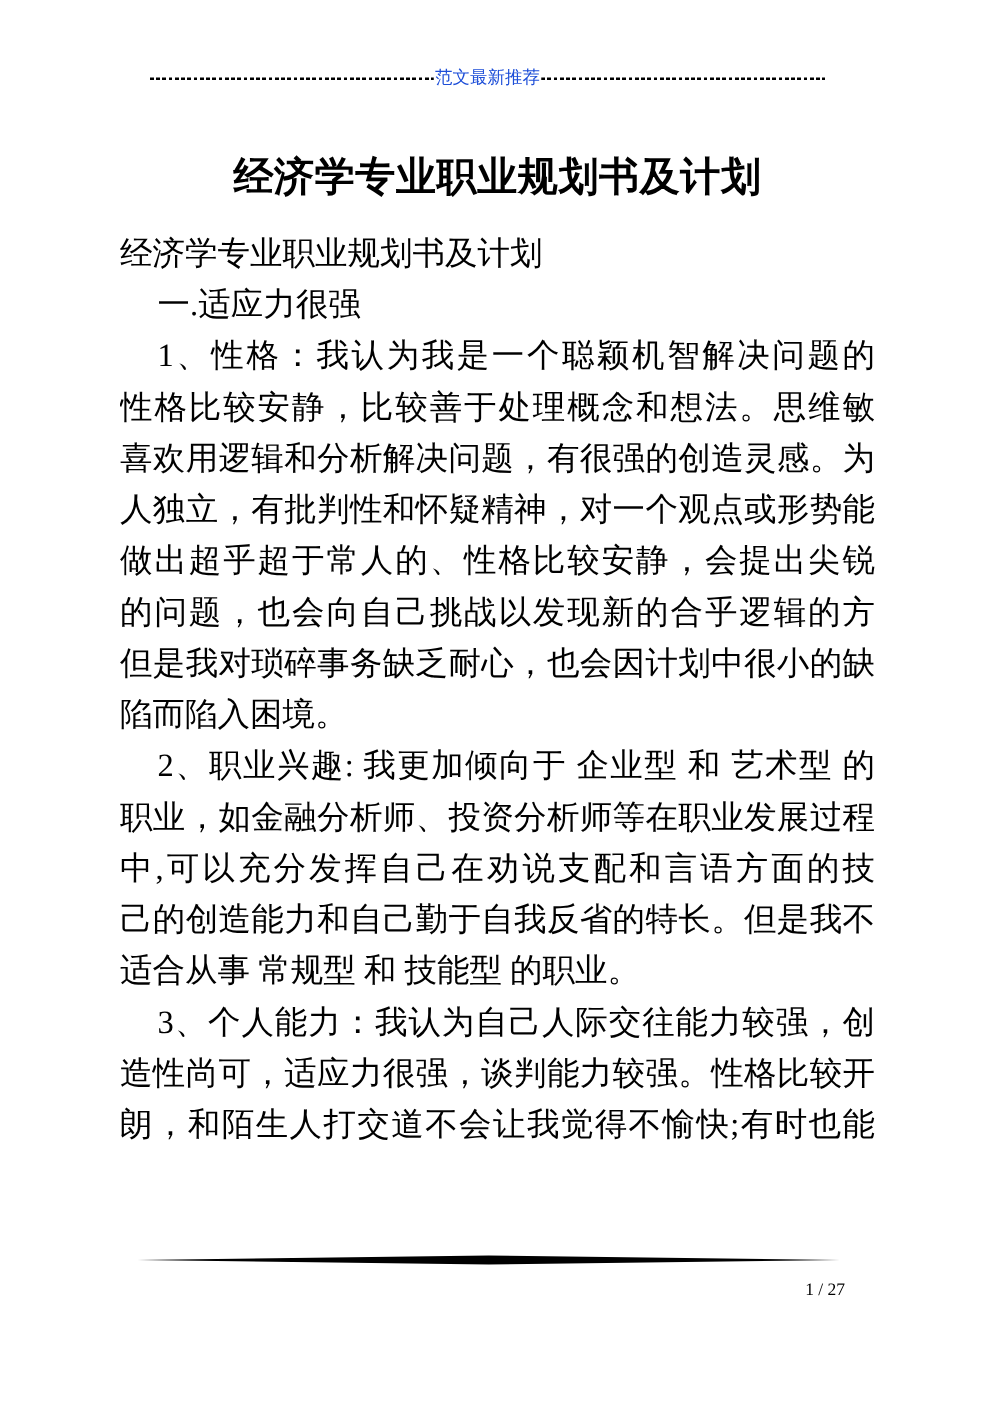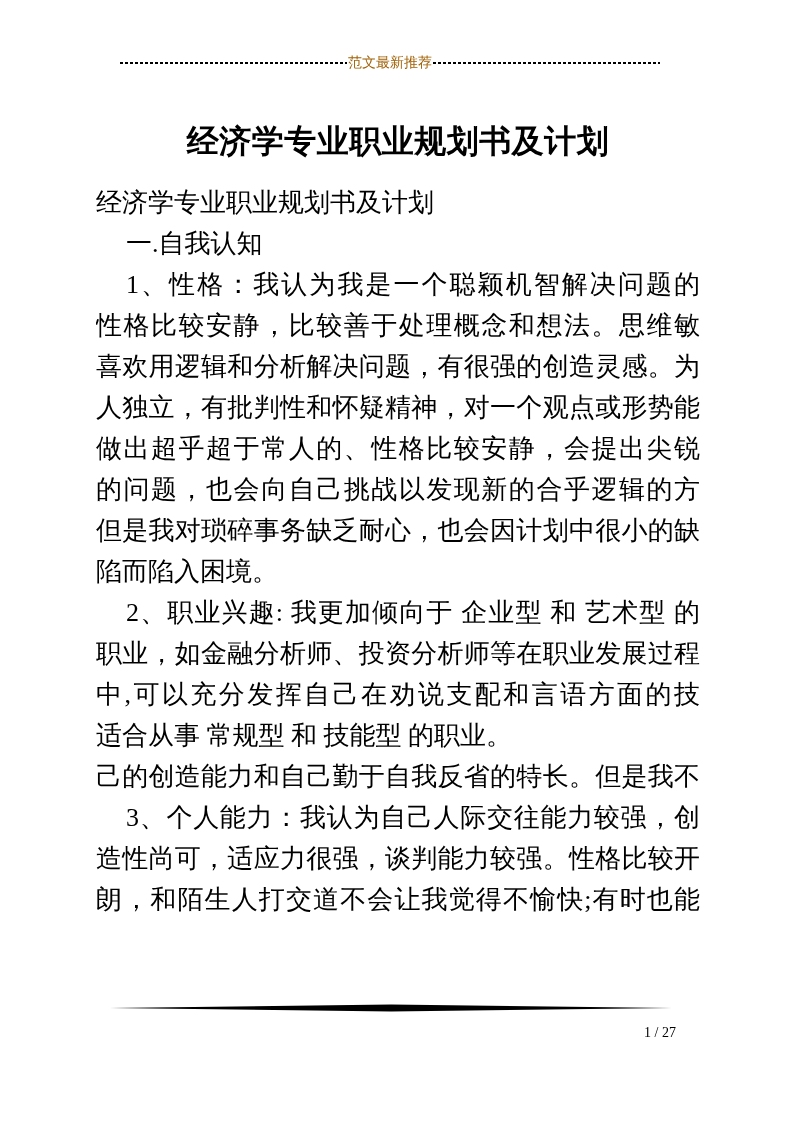--- a/index.html
+++ b/index.html
@@ -19,21 +19,21 @@
   
   .page-header {
     position: absolute;
     top: 54px;
     left: 120px;
     width: 540px;
     display: flex;
     align-items: center;
     font-size: 14px;
     line-height: 18px;
-    color: #a16207;
+    color: #1d4ed8;
   }
   .dash-rule {
     flex: 1 1 auto;
     height: 2px;
     background: repeating-linear-gradient(90deg, #000 0 3px, transparent 3px 5px);
   }
   .header-label {
     flex: 0 0 auto;
     padding: 0 1px;
     white-space: nowrap;
@@ -103,34 +103,34 @@
 <div class="page-header">
   <span class="dash-rule"></span>
   <span class="header-label">范文最新推荐</span>
   <span class="dash-rule"></span>
 </div>
 
 <h1 class="doc-title">经济学专业职业规划书及计划</h1>
 
 <div class="doc-body">
     <div class="line">经济学专业职业规划书及计划</div>
-    <div class="line indent">一.自我认知</div>
+    <div class="line indent">一.适应力很强</div>
     <div class="line indent fill">1、性格：我认为我是一个聪颖机智解决问题的人，</div>
     <div class="line fill">性格比较安静，比较善于处理概念和想法。思维敏捷，</div>
     <div class="line fill">喜欢用逻辑和分析解决问题，有很强的创造灵感。为</div>
     <div class="line fill">人独立，有批判性和怀疑精神，对一个观点或形势能</div>
     <div class="line fill">做出超乎超于常人的、性格比较安静，会提出尖锐</div>
     <div class="line fill">的问题，也会向自己挑战以发现新的合乎逻辑的方法。</div>
     <div class="line fill">但是我对琐碎事务缺乏耐心，也会因计划中很小的缺</div>
     <div class="line">陷而陷入困境。</div>
     <div class="line indent fill">2、职业兴趣: 我更加倾向于 企业型 和 艺术型 的</div>
     <div class="line fill">职业，如金融分析师、投资分析师等在职业发展过程</div>
     <div class="line fill">中,可以充分发挥自己在劝说支配和言语方面的技能，</div>
+    <div class="line fill">己的创造能力和自己勤于自我反省的特长。但是我不</div>
     <div class="line">适合从事 常规型 和 技能型 的职业。</div>
-    <div class="line fill">己的创造能力和自己勤于自我反省的特长。但是我不</div>
     <div class="line indent fill">3、个人能力：我认为自己人际交往能力较强，创</div>
     <div class="line fill">造性尚可，适应力很强，谈判能力较强。性格比较开</div>
     <div class="line fill">朗，和陌生人打交道不会让我觉得不愉快;有时也能够</div>
   </div>
 
 <svg class="footer-rule" viewBox="0 0 562 8" preserveAspectRatio="none" aria-hidden="true">
   <polygon points="0,4 281,0.4 562,4 281,7.6" fill="#000000"></polygon>
 </svg>
 
 <div class="page-number">1 / 27</div>

